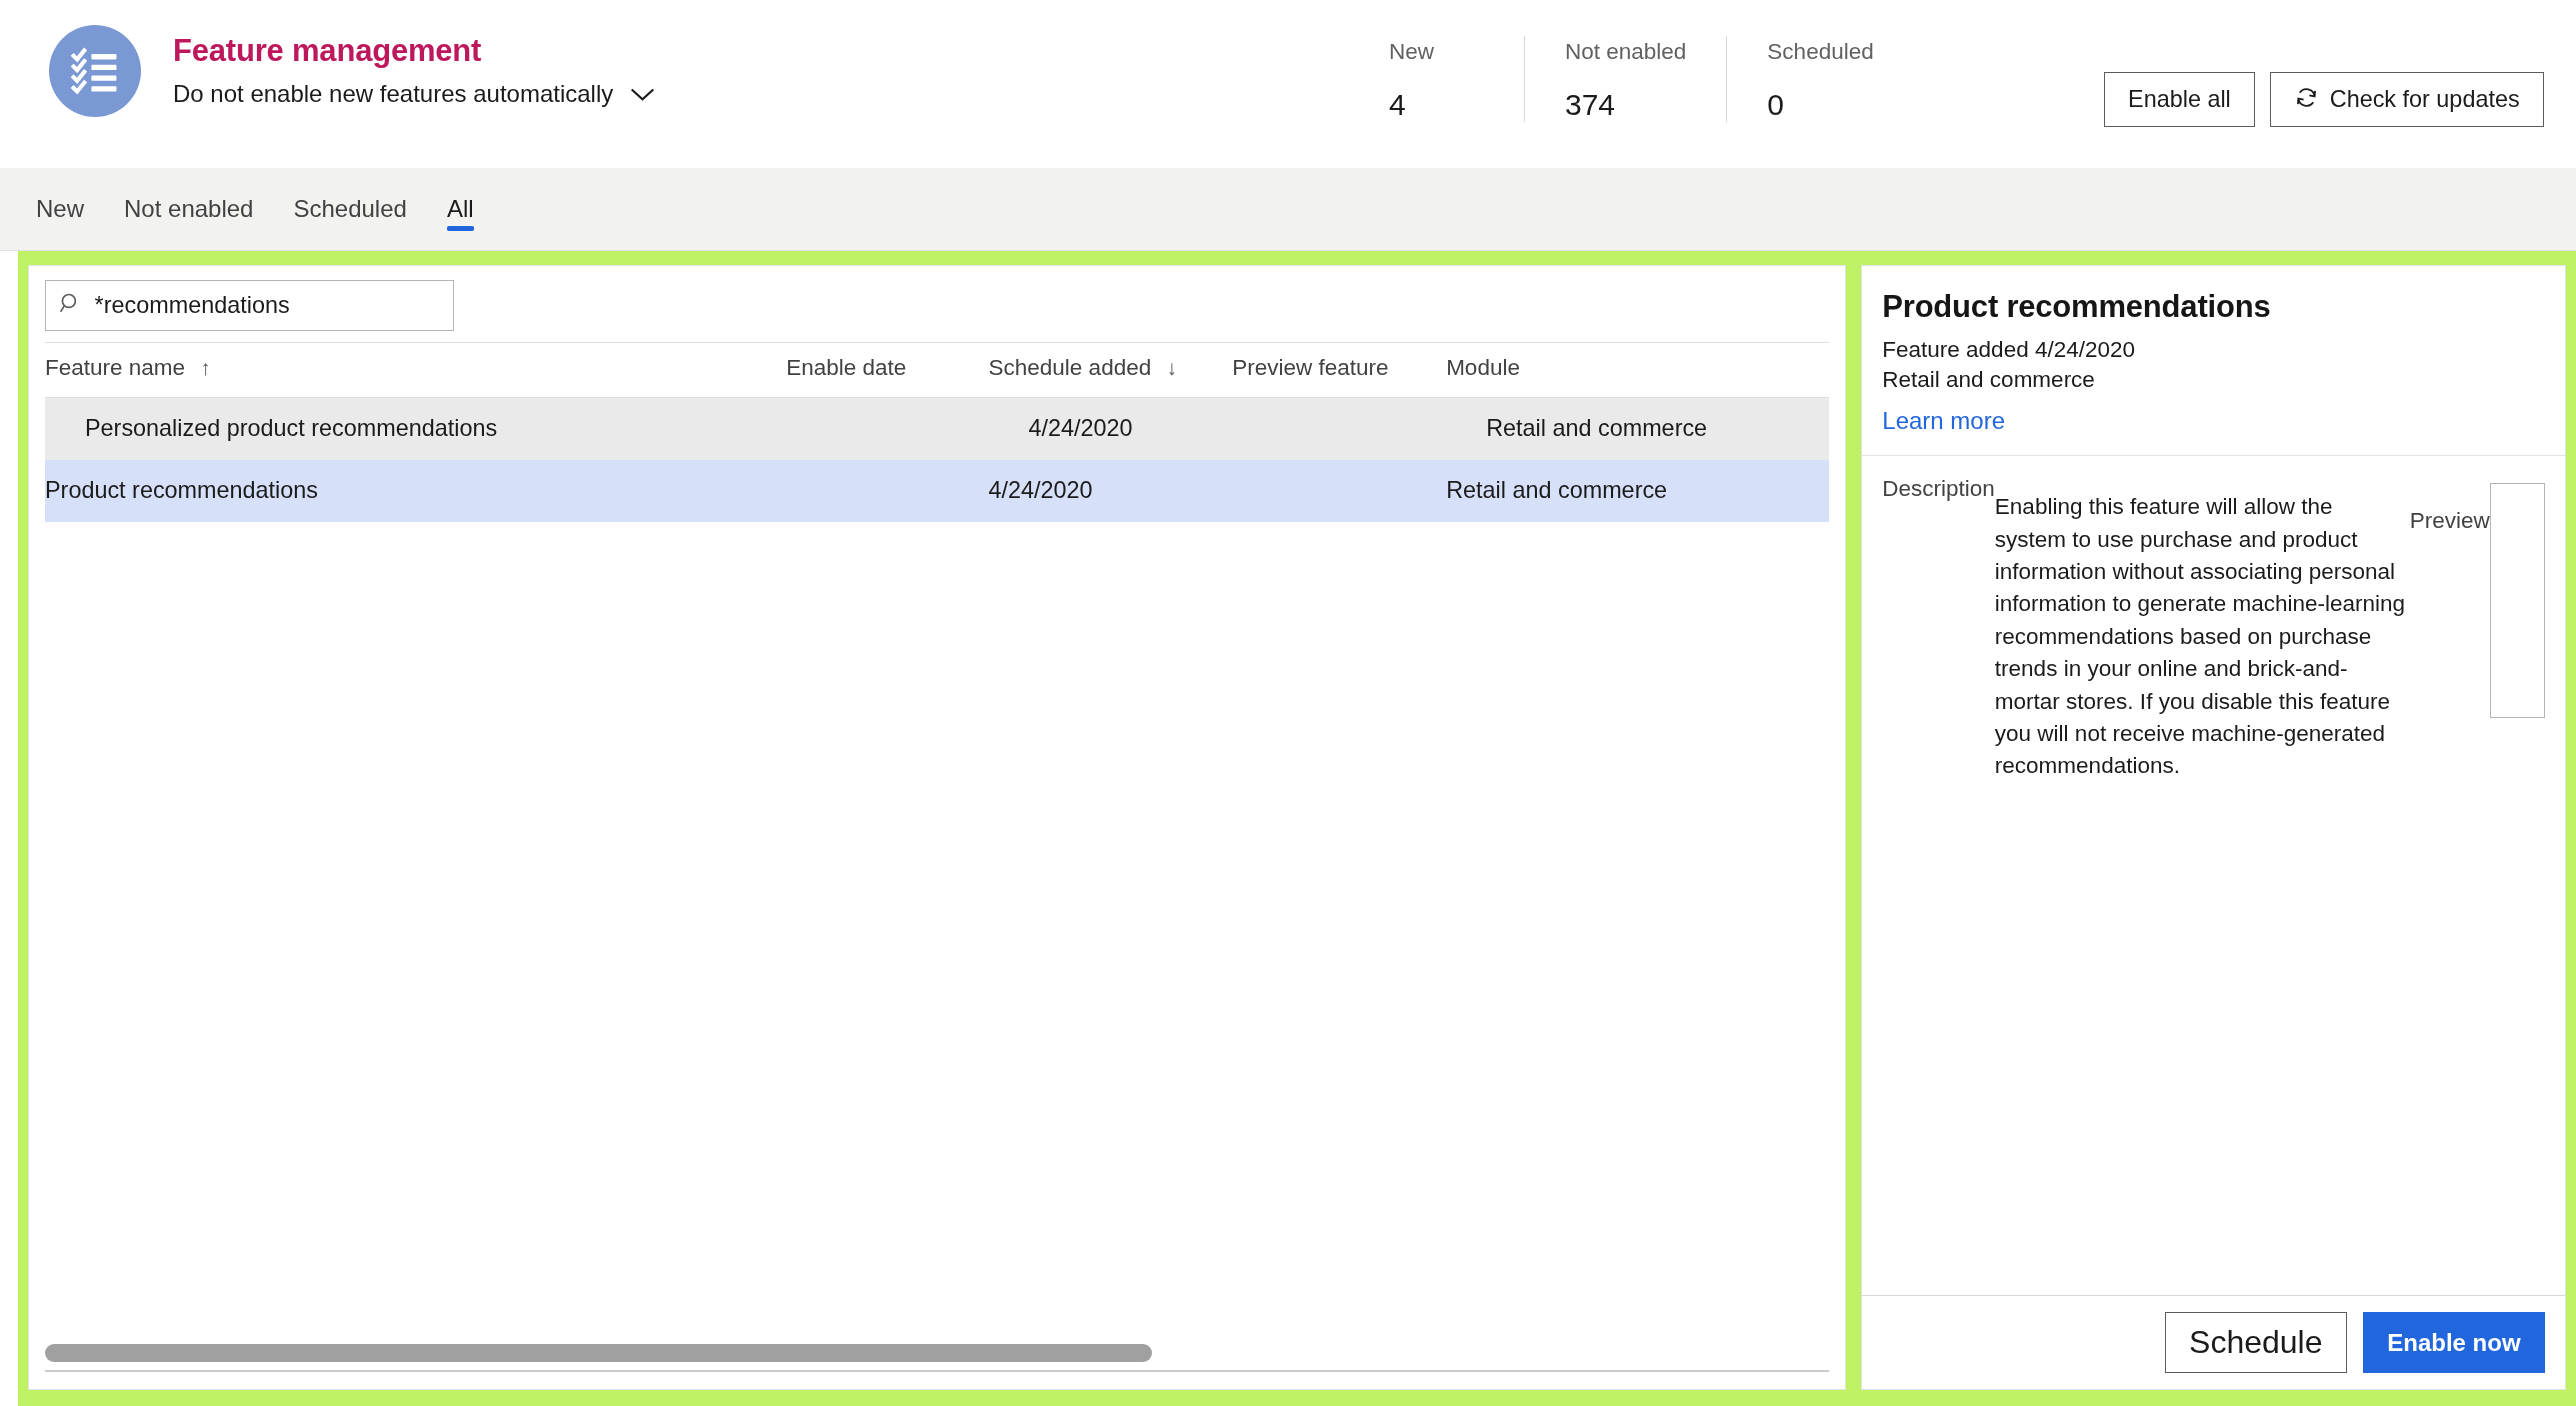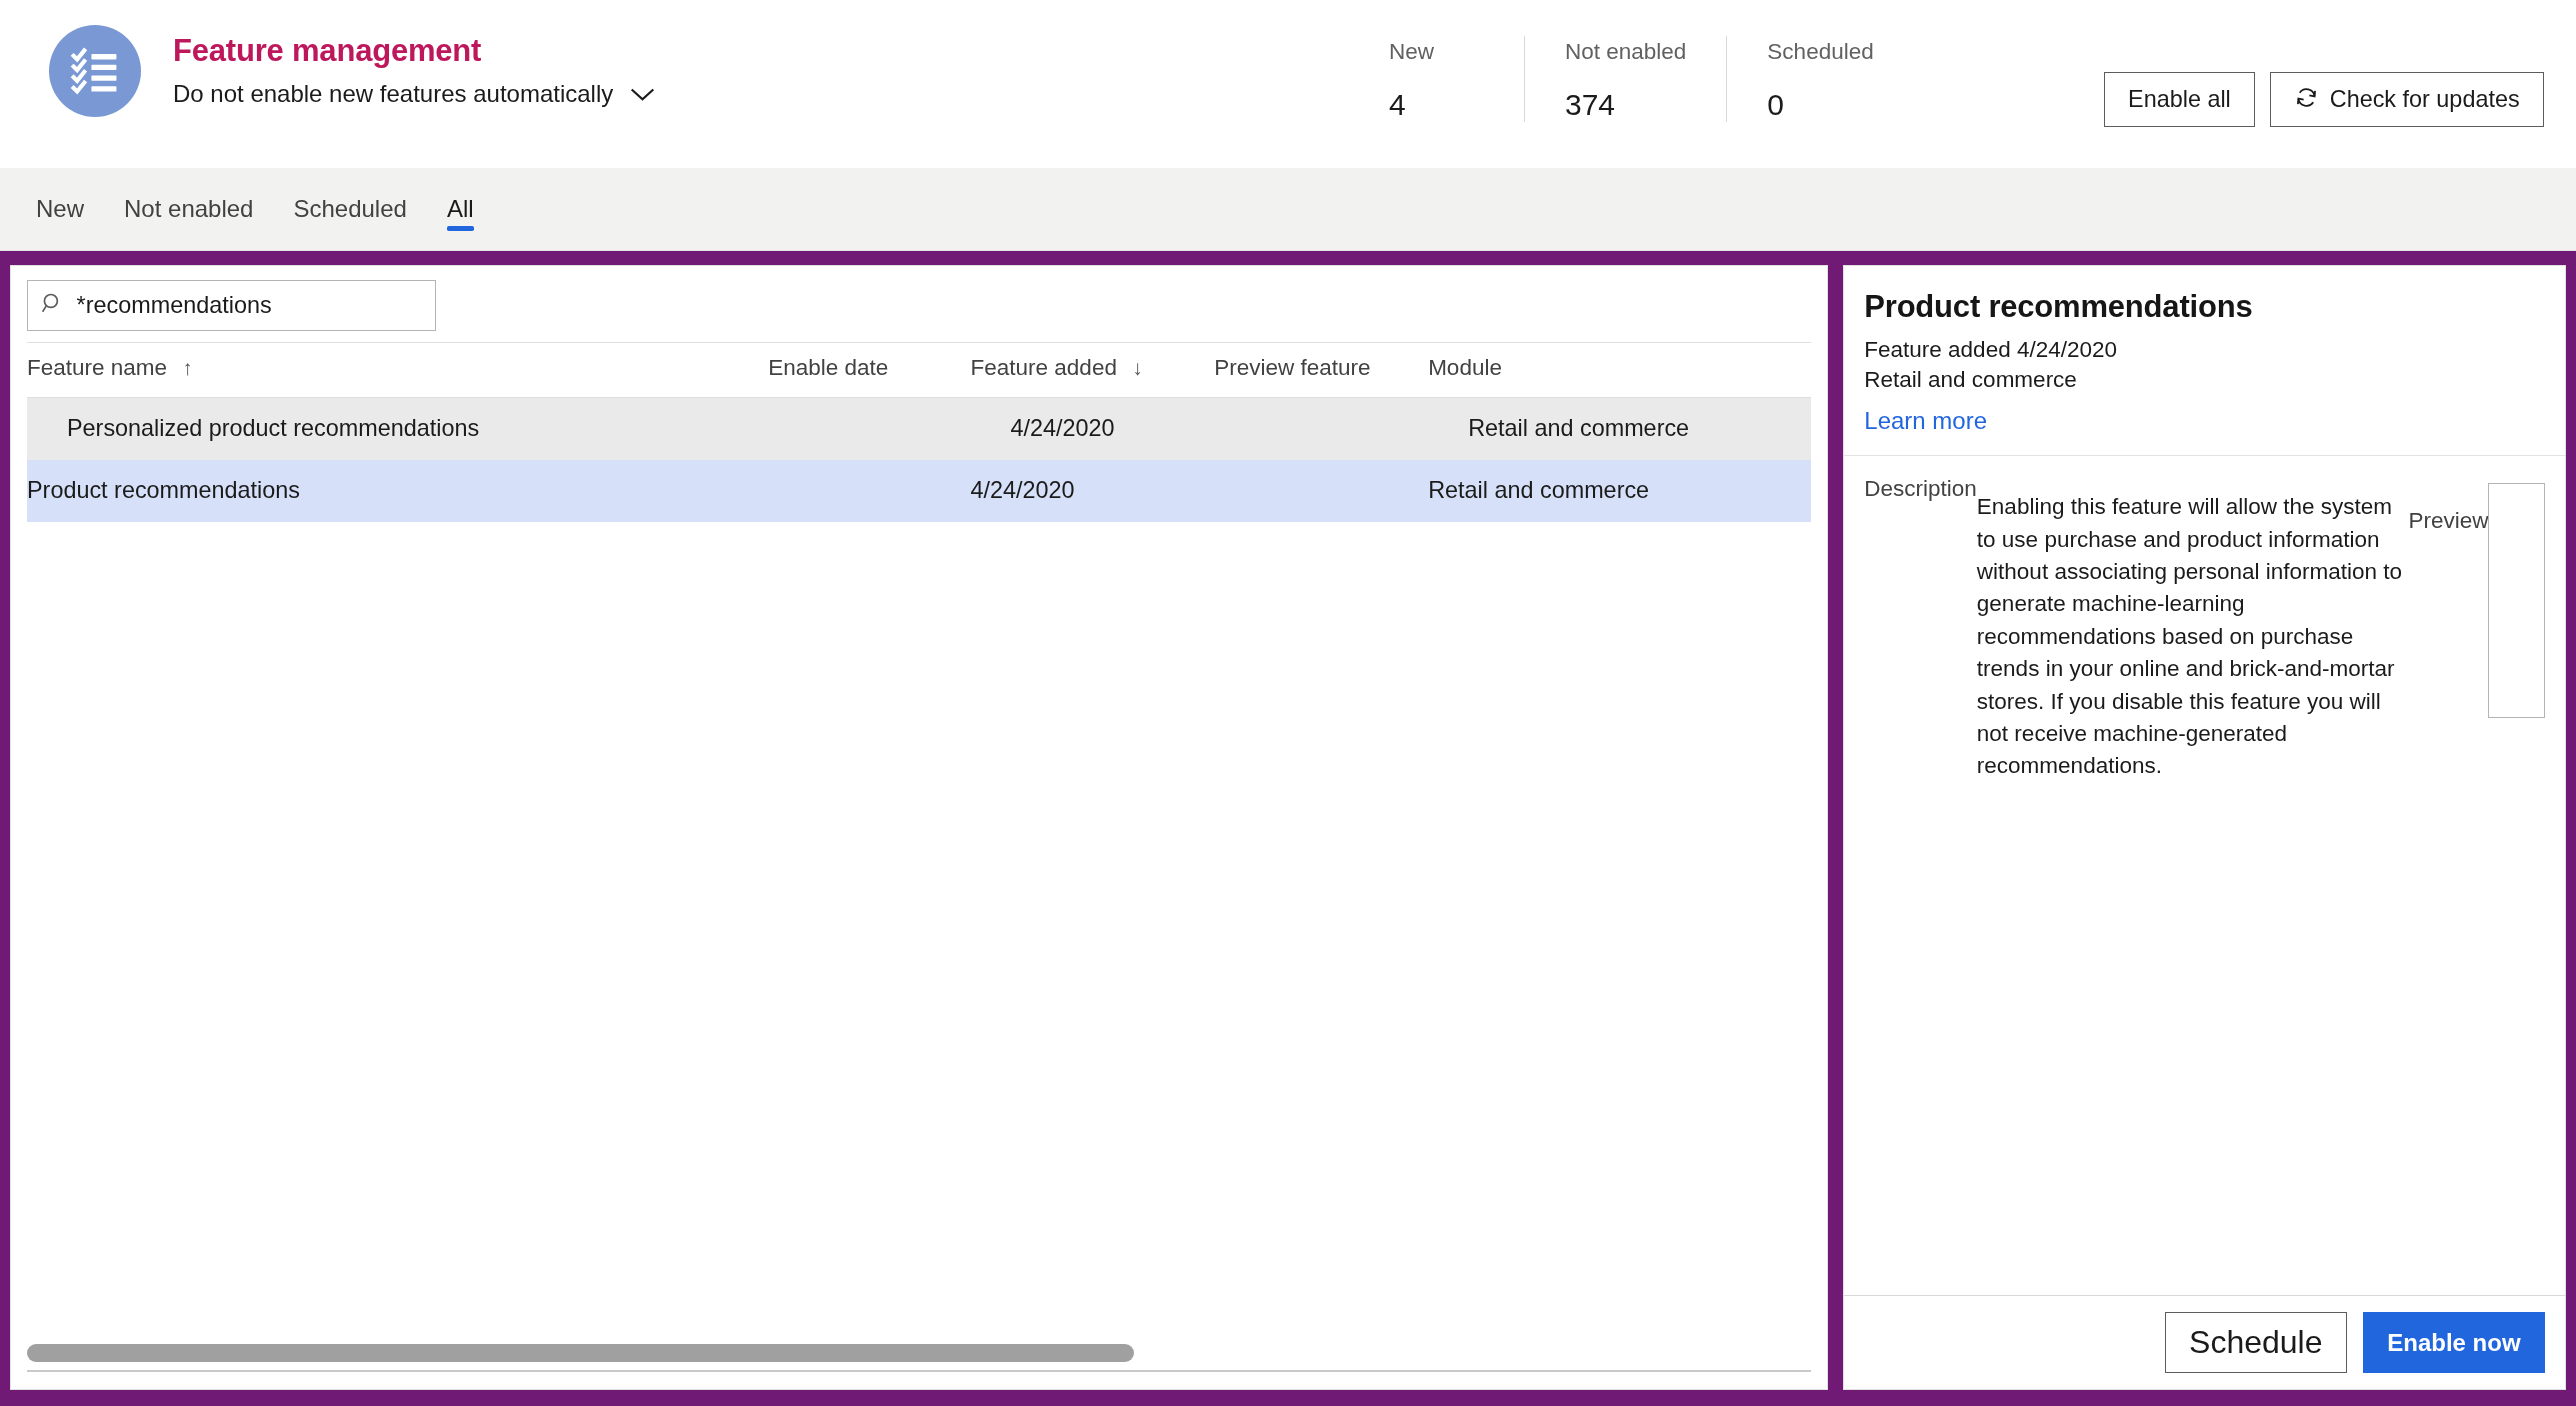--- a/index.html
+++ b/index.html
@@ -126,24 +126,25 @@
     left: 20px; right: 20px;
     bottom: 20px;
     height: 4.5px;
     background: #2266DD;
     border-radius: 1.8px;
   }
 
   
   .main {
     height: calc(1407px - 168px - 84px);
-    background: #701a75;
+    background: #bef264;
     display: flex;
     padding: 13.5px 10px 16px 10px;
     gap: 15.3px;
+    margin-left: 18px;
   }
 
   
   .list-pane {
     width: 1818px;
     background: #ffffff;
     border: 0.9px solid #e1e1e1;
     display: flex; flex-direction: column;
     position: relative;
   }
@@ -374,21 +375,21 @@
       <thead>
         <tr>
           <th class="col-name">
             <span>Feature name</span>
             <span class="sortarrow">↑</span>
           </th>
           <th class="col-enable">
             <span>Enable date</span>
           </th>
           <th class="col-added">
-            <span>Feature added</span>
+            <span>Schedule added</span>
             <span class="sortarrow">↓</span>
           </th>
           <th class="col-preview">
             <span>Preview feature</span>
           </th>
           <th class="col-module">
             <span>Module</span>
           </th>
         </tr>
       </thead>

